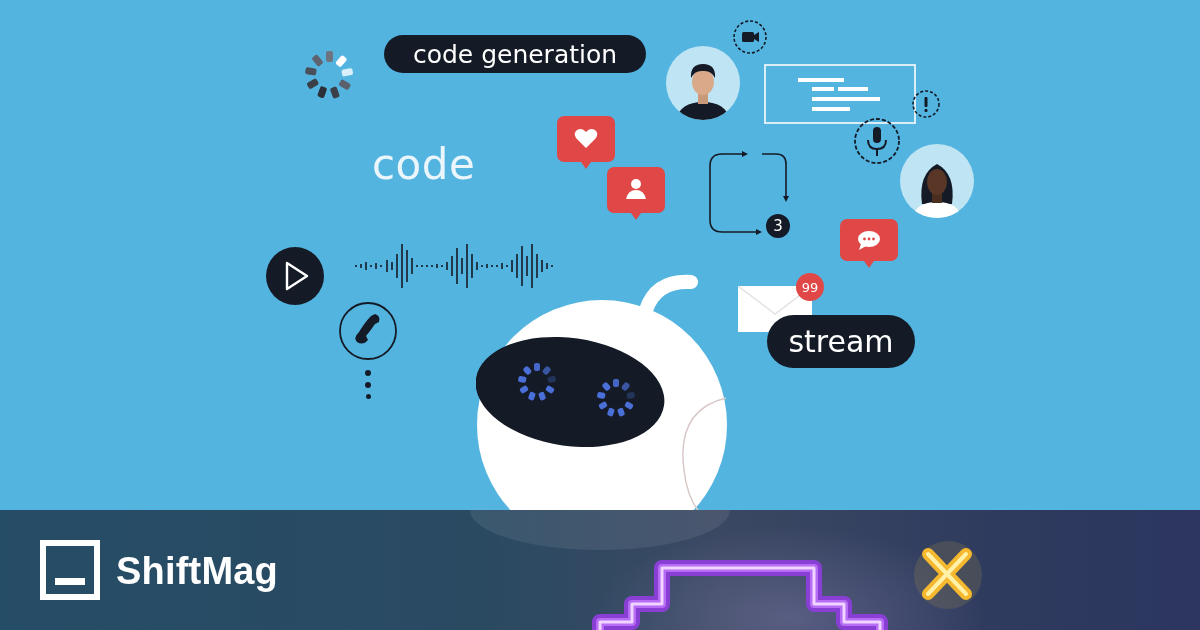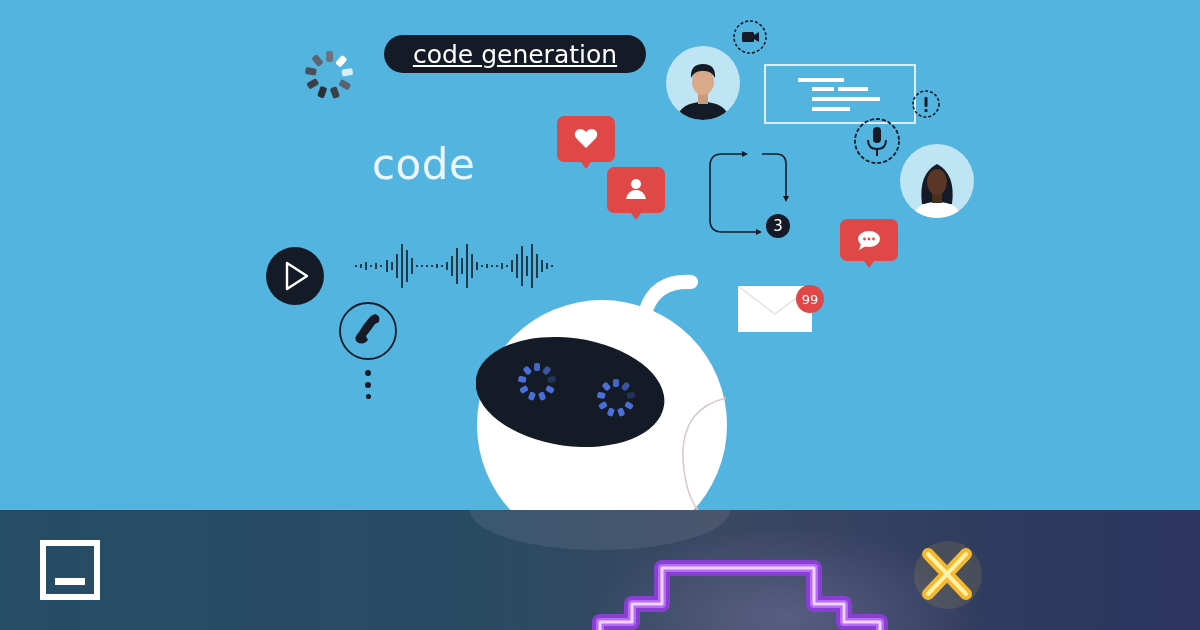--- a/index.html
+++ b/index.html
@@ -30,21 +30,21 @@
       <rect x="-3" y="-24" width="7" height="11" rx="2" transform="rotate(80)" fill="#d8eef8"></rect>
       <rect x="-3" y="-24" width="7" height="11" rx="2" transform="rotate(120)" fill="#5a616c"></rect>
       <rect x="-3" y="-24" width="7" height="11" rx="2" transform="rotate(160)" fill="#3a3f48"></rect>
       <rect x="-3" y="-24" width="7" height="11" rx="2" transform="rotate(200)" fill="#2a2f38"></rect>
       <rect x="-3" y="-24" width="7" height="11" rx="2" transform="rotate(240)" fill="#3a3f48"></rect>
       <rect x="-3" y="-24" width="7" height="11" rx="2" transform="rotate(280)" fill="#4a505a"></rect>
       <rect x="-3" y="-24" width="7" height="11" rx="2" transform="rotate(320)" fill="#5d6470"></rect>
     </g>
   </svg>
 
-  <div class="pill" style="left:384px;top:35px;width:262px;height:38px;font-size:25px;text-decoration:underline;">
+  <div class="pill" style="left:384px;top:35px;width:262px;height:38px;font-size:25px;">
     <span>code generation</span>
   </div>
 
   <svg class="abs" style="left:731px;top:18px" width="38" height="38" viewBox="0 0 38 38">
     <circle cx="19" cy="19" r="16" fill="none" stroke="#141b26" stroke-width="1.6" stroke-dasharray="3 2"></circle>
     <rect x="11" y="14" width="12" height="10" rx="1.5" fill="#141b26"></rect>
     <path d="M23 17 L28 14 L28 24 L23 21 Z" fill="#141b26"></path>
   </svg>
 
   <div class="avatar" style="left:666px;top:46px;width:74px;height:74px">
@@ -177,22 +177,25 @@
   <div>
     <div class="abs" style="left:365px;top:370px;width:6px;height:6px;border-radius:50%;background:#141b26"></div>
     <div class="abs" style="left:365px;top:382px;width:6px;height:6px;border-radius:50%;background:#141b26"></div>
     <div class="abs" style="left:366px;top:394px;width:5px;height:5px;border-radius:50%;background:#141b26"></div>
   </div>
 
   <svg class="abs" style="left:738px;top:286px" width="74" height="48" viewBox="0 0 74 48">
     <rect x="0" y="0" width="74" height="46" fill="#ffffff"></rect>
     <path d="M0 0 L37 28 L74 0" fill="none" stroke="#e3e3e3" stroke-width="1.5"></path>
   </svg>
-  <div class="abs" style="left:796px;top:273px;width:28px;height:28px;border-radius:50%;background:#e04848;color:#fff;font-size:13px;font-family:'DejaVu Sans',sans-serif;display:flex;align-items:center;justify-content:center;margin-top:12px;">99</div>
-
+  <div class="abs" style="left:796px;top:273px;width:28px;height:28px;border-radius:50%;background:#e04848;color:#fff;font-size:13px;font-family:'DejaVu Sans',sans-serif;display:flex;align-items:center;justify-content:center;">99</div>
+
+  <div class="pill" style="left:767px;top:315px;width:148px;height:53px;border-radius:27px;font-size:30px;">
+    <span>stream</span>
+  </div>
 
 
   <div>
     <svg class="abs" style="left:476px;top:270px" width="260" height="280" viewBox="0 0 260 280">
       <path d="M170 40 Q180 10 215 12" fill="none" stroke="#ffffff" stroke-width="14" stroke-linecap="round"></path>
       <circle cx="126" cy="155" r="125" fill="#ffffff"></circle>
       <path d="M250 128 Q200 140 208 200 Q212 236 232 250" fill="none" stroke="#d9c8c8" stroke-width="1.5"></path>
       <ellipse cx="94" cy="122" rx="95" ry="54" transform="rotate(8 94 122)" fill="#141b26"></ellipse>
     </svg>
     <svg class="abs" style="left:515px;top:360px" width="44" height="44" viewBox="-22 -22 44 44">
@@ -224,20 +227,21 @@
   </div>
 </div>
 
 <div class="bottom-bar">
   <div class="abs" style="left:470px;top:-40px;width:260px;height:80px;border-radius:50%;background:rgba(255,255,255,0.08)"></div>
   <div class="abs" style="left:600px;top:0;width:420px;height:120px;background:radial-gradient(ellipse at 45% 90%, rgba(150,140,190,0.35), rgba(0,0,0,0) 60%)"></div>
 
   <div class="logo-box">
       <div class="bar"></div>
     </div>
+  <div class="brand">ShiftMag</div>
 
   <svg class="abs" style="left:590px;top:40px" width="320" height="80" viewBox="0 0 320 80">
     <path d="M10 80 L10 72 L42 72 L42 54 L72 54 L72 18 L224 18 L224 54 L254 54 L254 72 L290 72 L290 80" fill="none" stroke="#8a3fd4" stroke-width="16" stroke-linejoin="round"></path>
     <path d="M10 80 L10 72 L42 72 L42 54 L72 54 L72 18 L224 18 L224 54 L254 54 L254 72 L290 72 L290 80" fill="none" stroke="#b66cf5" stroke-width="8" stroke-linejoin="round"></path>
     <path d="M10 80 L10 72 L42 72 L42 54 L72 54 L72 18 L224 18 L224 54 L254 54 L254 72 L290 72 L290 80" fill="none" stroke="#f0d4ff" stroke-width="3" stroke-linejoin="round"></path>
   </svg>
 
   <svg class="abs" style="left:908px;top:30px" width="80" height="70" viewBox="0 0 80 70">
     <circle cx="40" cy="35" r="34" fill="rgba(245,204,58,0.12)"></circle>
     <path d="M20 14 L58 54 M58 14 L20 54" stroke="#f5b82e" stroke-width="12" stroke-linecap="round"></path>

